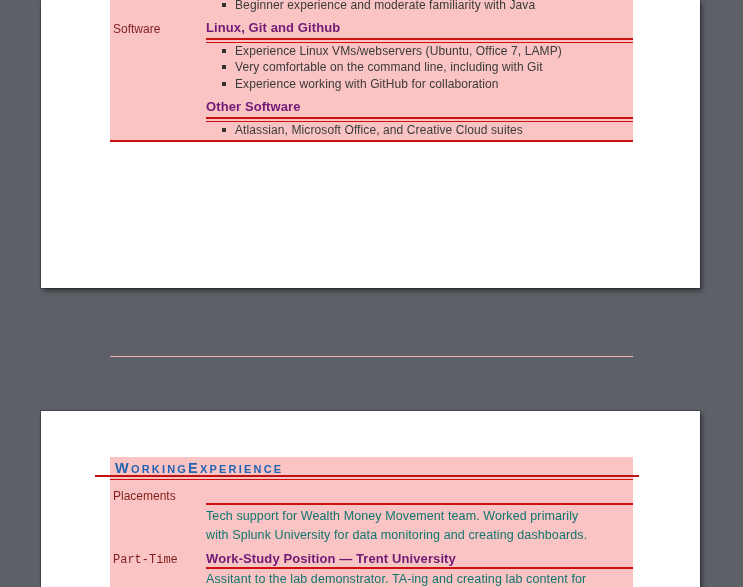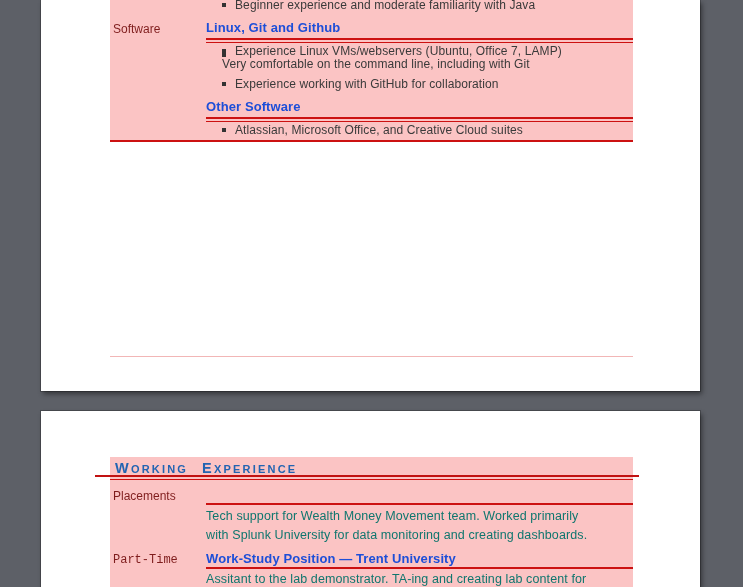--- a/index.html
+++ b/index.html
@@ -5,32 +5,32 @@
   html,body{margin:0;padding:0;}
   body{
     width:743px;height:587px;overflow:hidden;position:relative;
     background:#5d6067;
     font-family:"Liberation Sans","DejaVu Sans",sans-serif;
   }
   .page{
     position:absolute;left:41px;width:659px;background:#ffffff;
     box-shadow:0 0 0 1px rgba(0,0,0,0.22), 2px 3px 5px rgba(0,0,0,0.45);
   }
-  #page1{top:0;height:391px;}
+  #page1{top:0;height:288px;}
   #page2{top:411px;height:176px;}
   .pink{
     position:absolute;background:#fbc4c4;
   }
   .redline{position:absolute;background:#cc1111;}
   .hairline{position:absolute;background:#f2b6b6;}
   .label{
     position:absolute;color:#7f1d1d;font-size:12px;line-height:14px;
   }
   .heading{
-    position:absolute;color:#1d4ed8;font-weight:bold;font-size:13px;line-height:15px;
+    position:absolute;color:#701a75;font-weight:bold;font-size:13px;line-height:15px;
     letter-spacing:0.1px;white-space:nowrap;
   }
   .bullet-row{
     position:absolute;display:flex;align-items:flex-start;white-space:nowrap;
   }
   .sq{
     width:4px;height:4px;background:#333;margin:5px 9px 0 0;flex:none;
   }
   .btext{
     color:#3a3a3a;font-size:12px;line-height:14px;letter-spacing:0.1px;
@@ -39,21 +39,21 @@
     position:absolute;color:#0f766e;font-size:12.5px;line-height:15px;
     letter-spacing:0.1px;white-space:nowrap;
   }
   .sec-title{
     position:absolute;white-space:nowrap;color:#2264b2;font-weight:bold;
   }
   .sc-word{
     display:inline-block;text-transform:uppercase;font-size:11px;letter-spacing:2.2px;
   }
   .sc-word::first-letter{font-size:14.5px;}
-  .sc-word + .sc-word{margin-left:14px;text-align:center;}
+  .sc-word + .sc-word{margin-left:0;text-align:center;}
 </style>
 </head>
 <body>
 
 <div class="page" id="page1">
 
   <div class="pink" style="left:69px;top:0;width:523px;height:140px;border-bottom:2px solid #cc1111;">
 
     <div class="bullet-row" style="left:112px;top:-2px;">
       <span class="sq"></span>
@@ -63,21 +63,21 @@
     <div class="label" style="left:3px;top:22px;">Software</div>
 
     <div class="heading" style="left:96px;top:20px;">Linux, Git and Github</div>
     <div class="redline" style="left:96px;top:38px;width:427px;height:2px;"></div>
     <div class="redline" style="left:96px;top:42px;width:427px;height:1px;"></div>
 
     <div class="bullet-row" style="left:112px;top:44px;">
       <span class="sq"></span>
       <span class="btext">Experience Linux VMs/webservers (Ubuntu, Office 7, LAMP)</span>
     </div>
-    <div class="bullet-row" style="left:112px;top:48px;flex-direction:column;">
+    <div class="bullet-row" style="left:112px;top:60px;">
       <span class="sq"></span>
       <span class="btext">Very comfortable on the command line, including with Git</span>
     </div>
     <div class="bullet-row" style="left:112px;top:77px;">
       <span class="sq"></span>
       <span class="btext">Experience working with GitHub for collaboration</span>
     </div>
 
     <div class="heading" style="left:96px;top:99px;">Other Software</div>
     <div class="redline" style="left:96px;top:117px;width:427px;height:2px;"></div>

